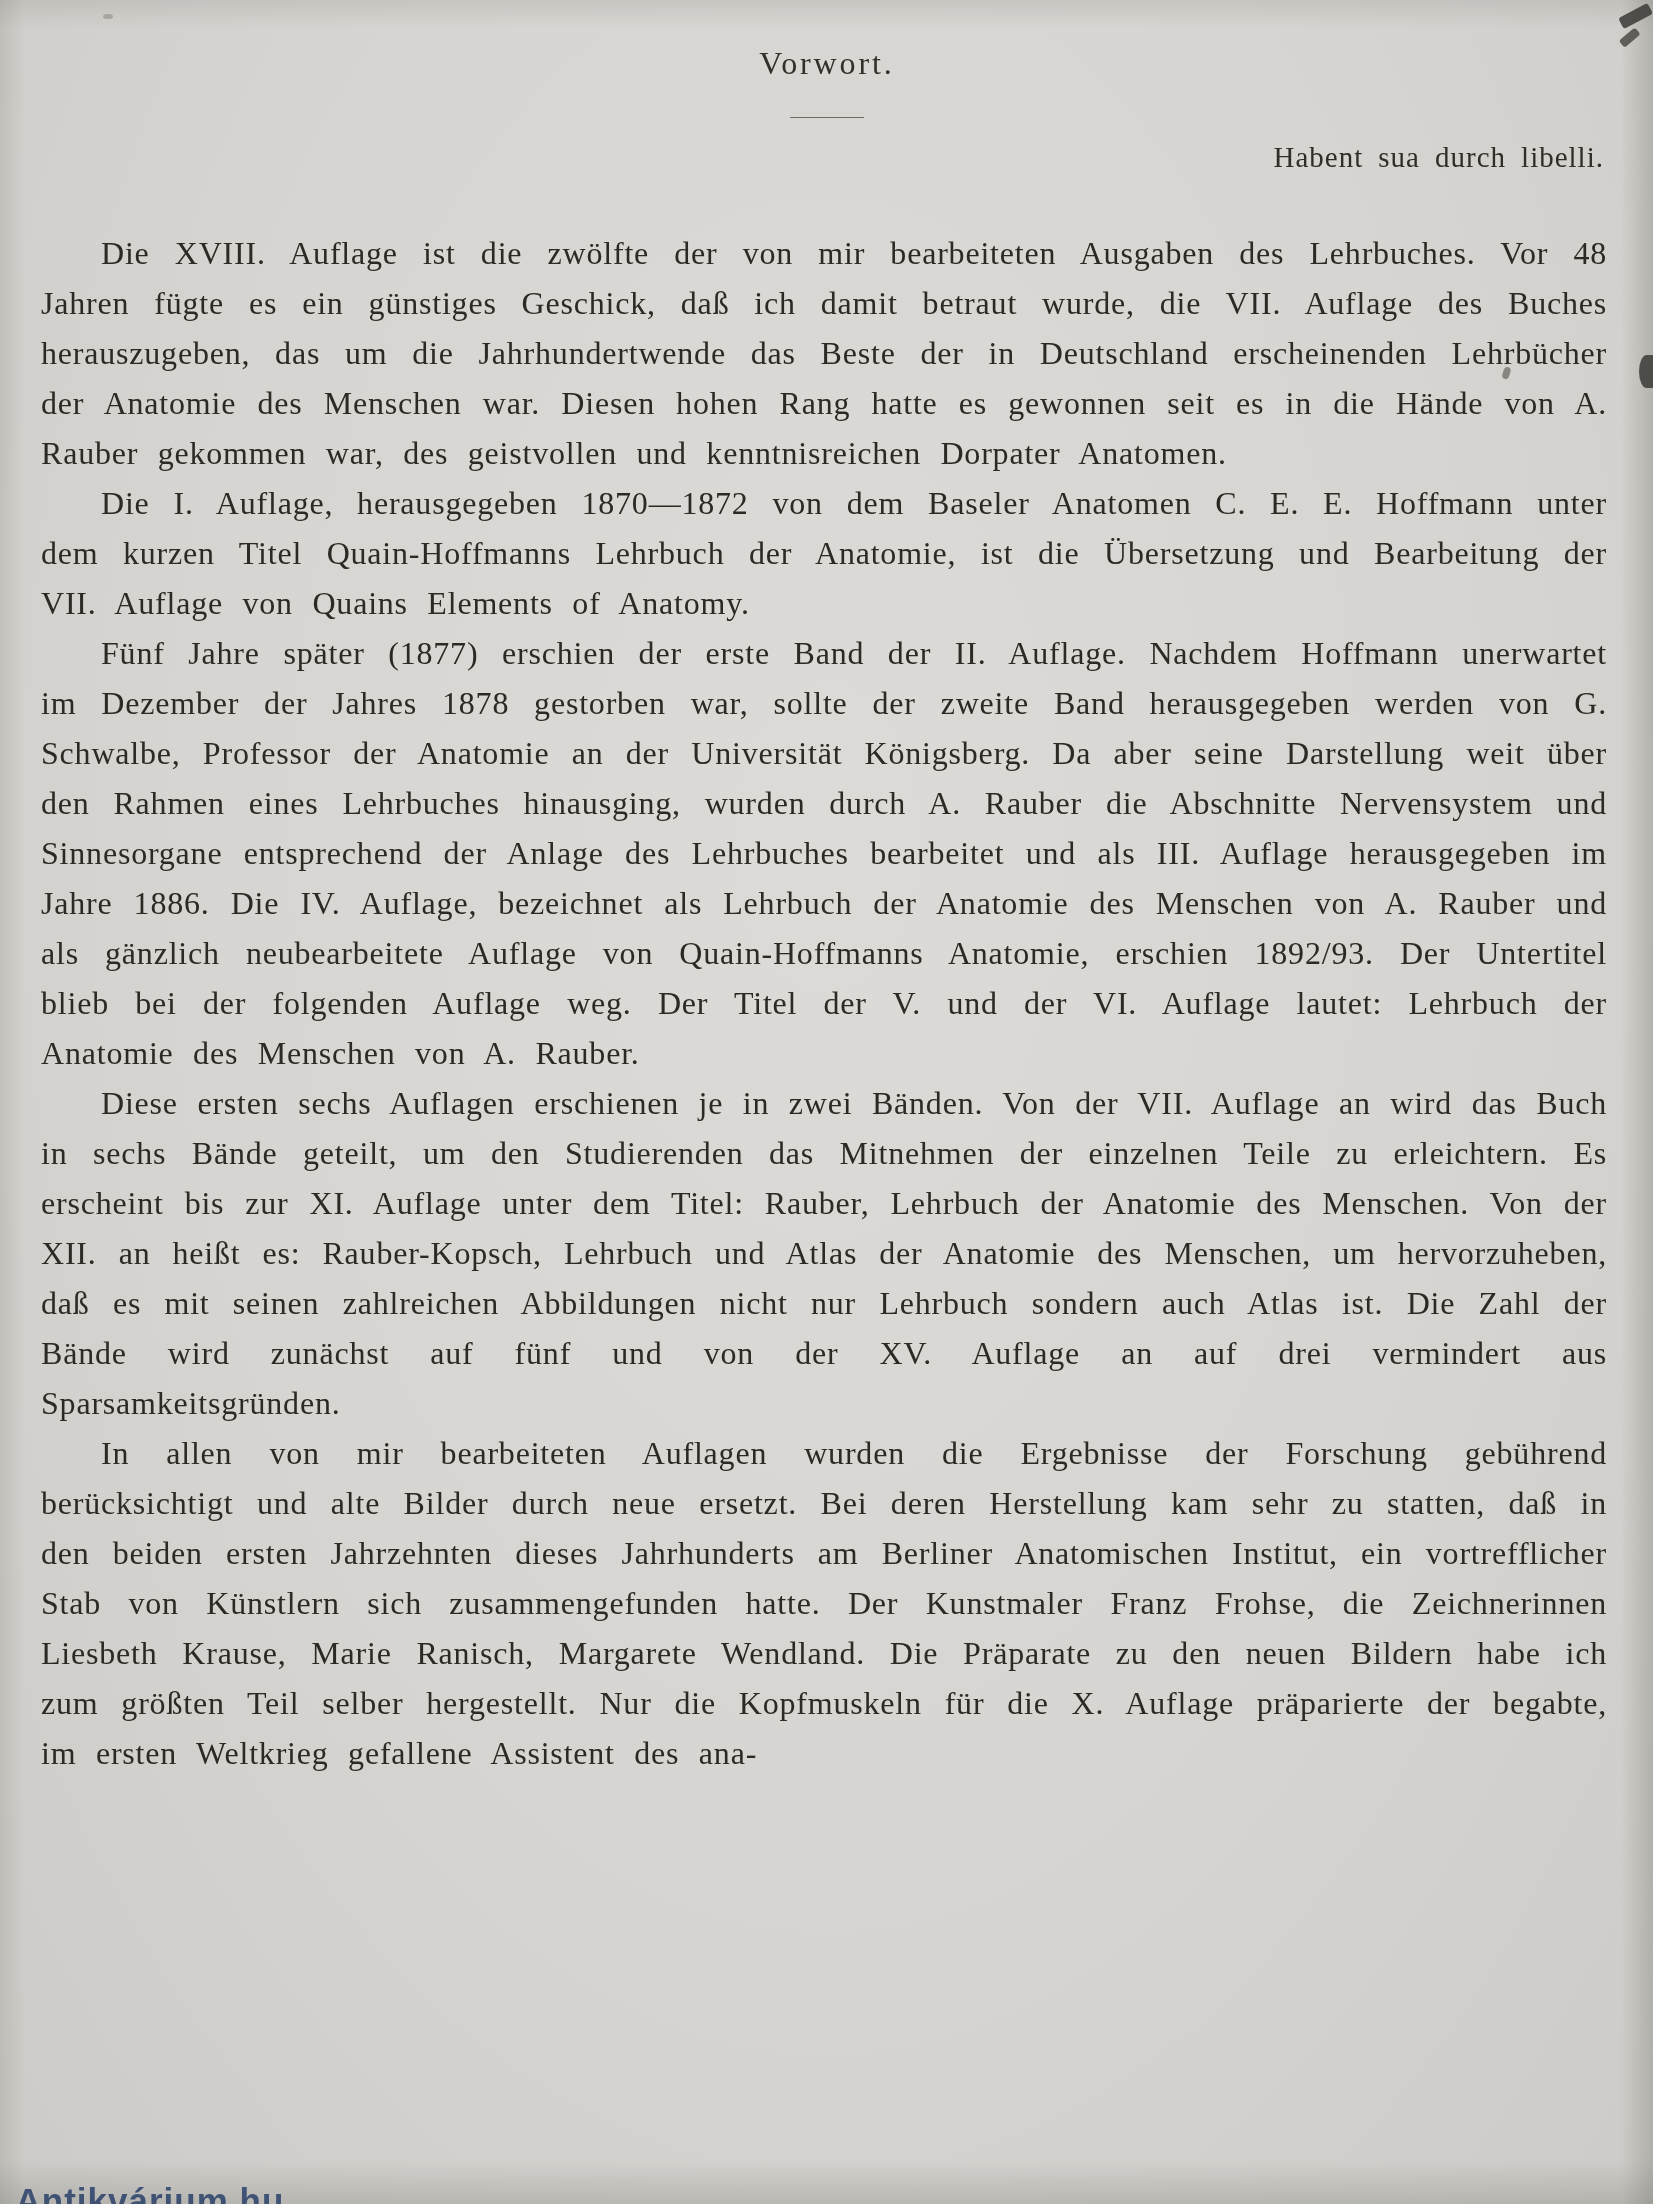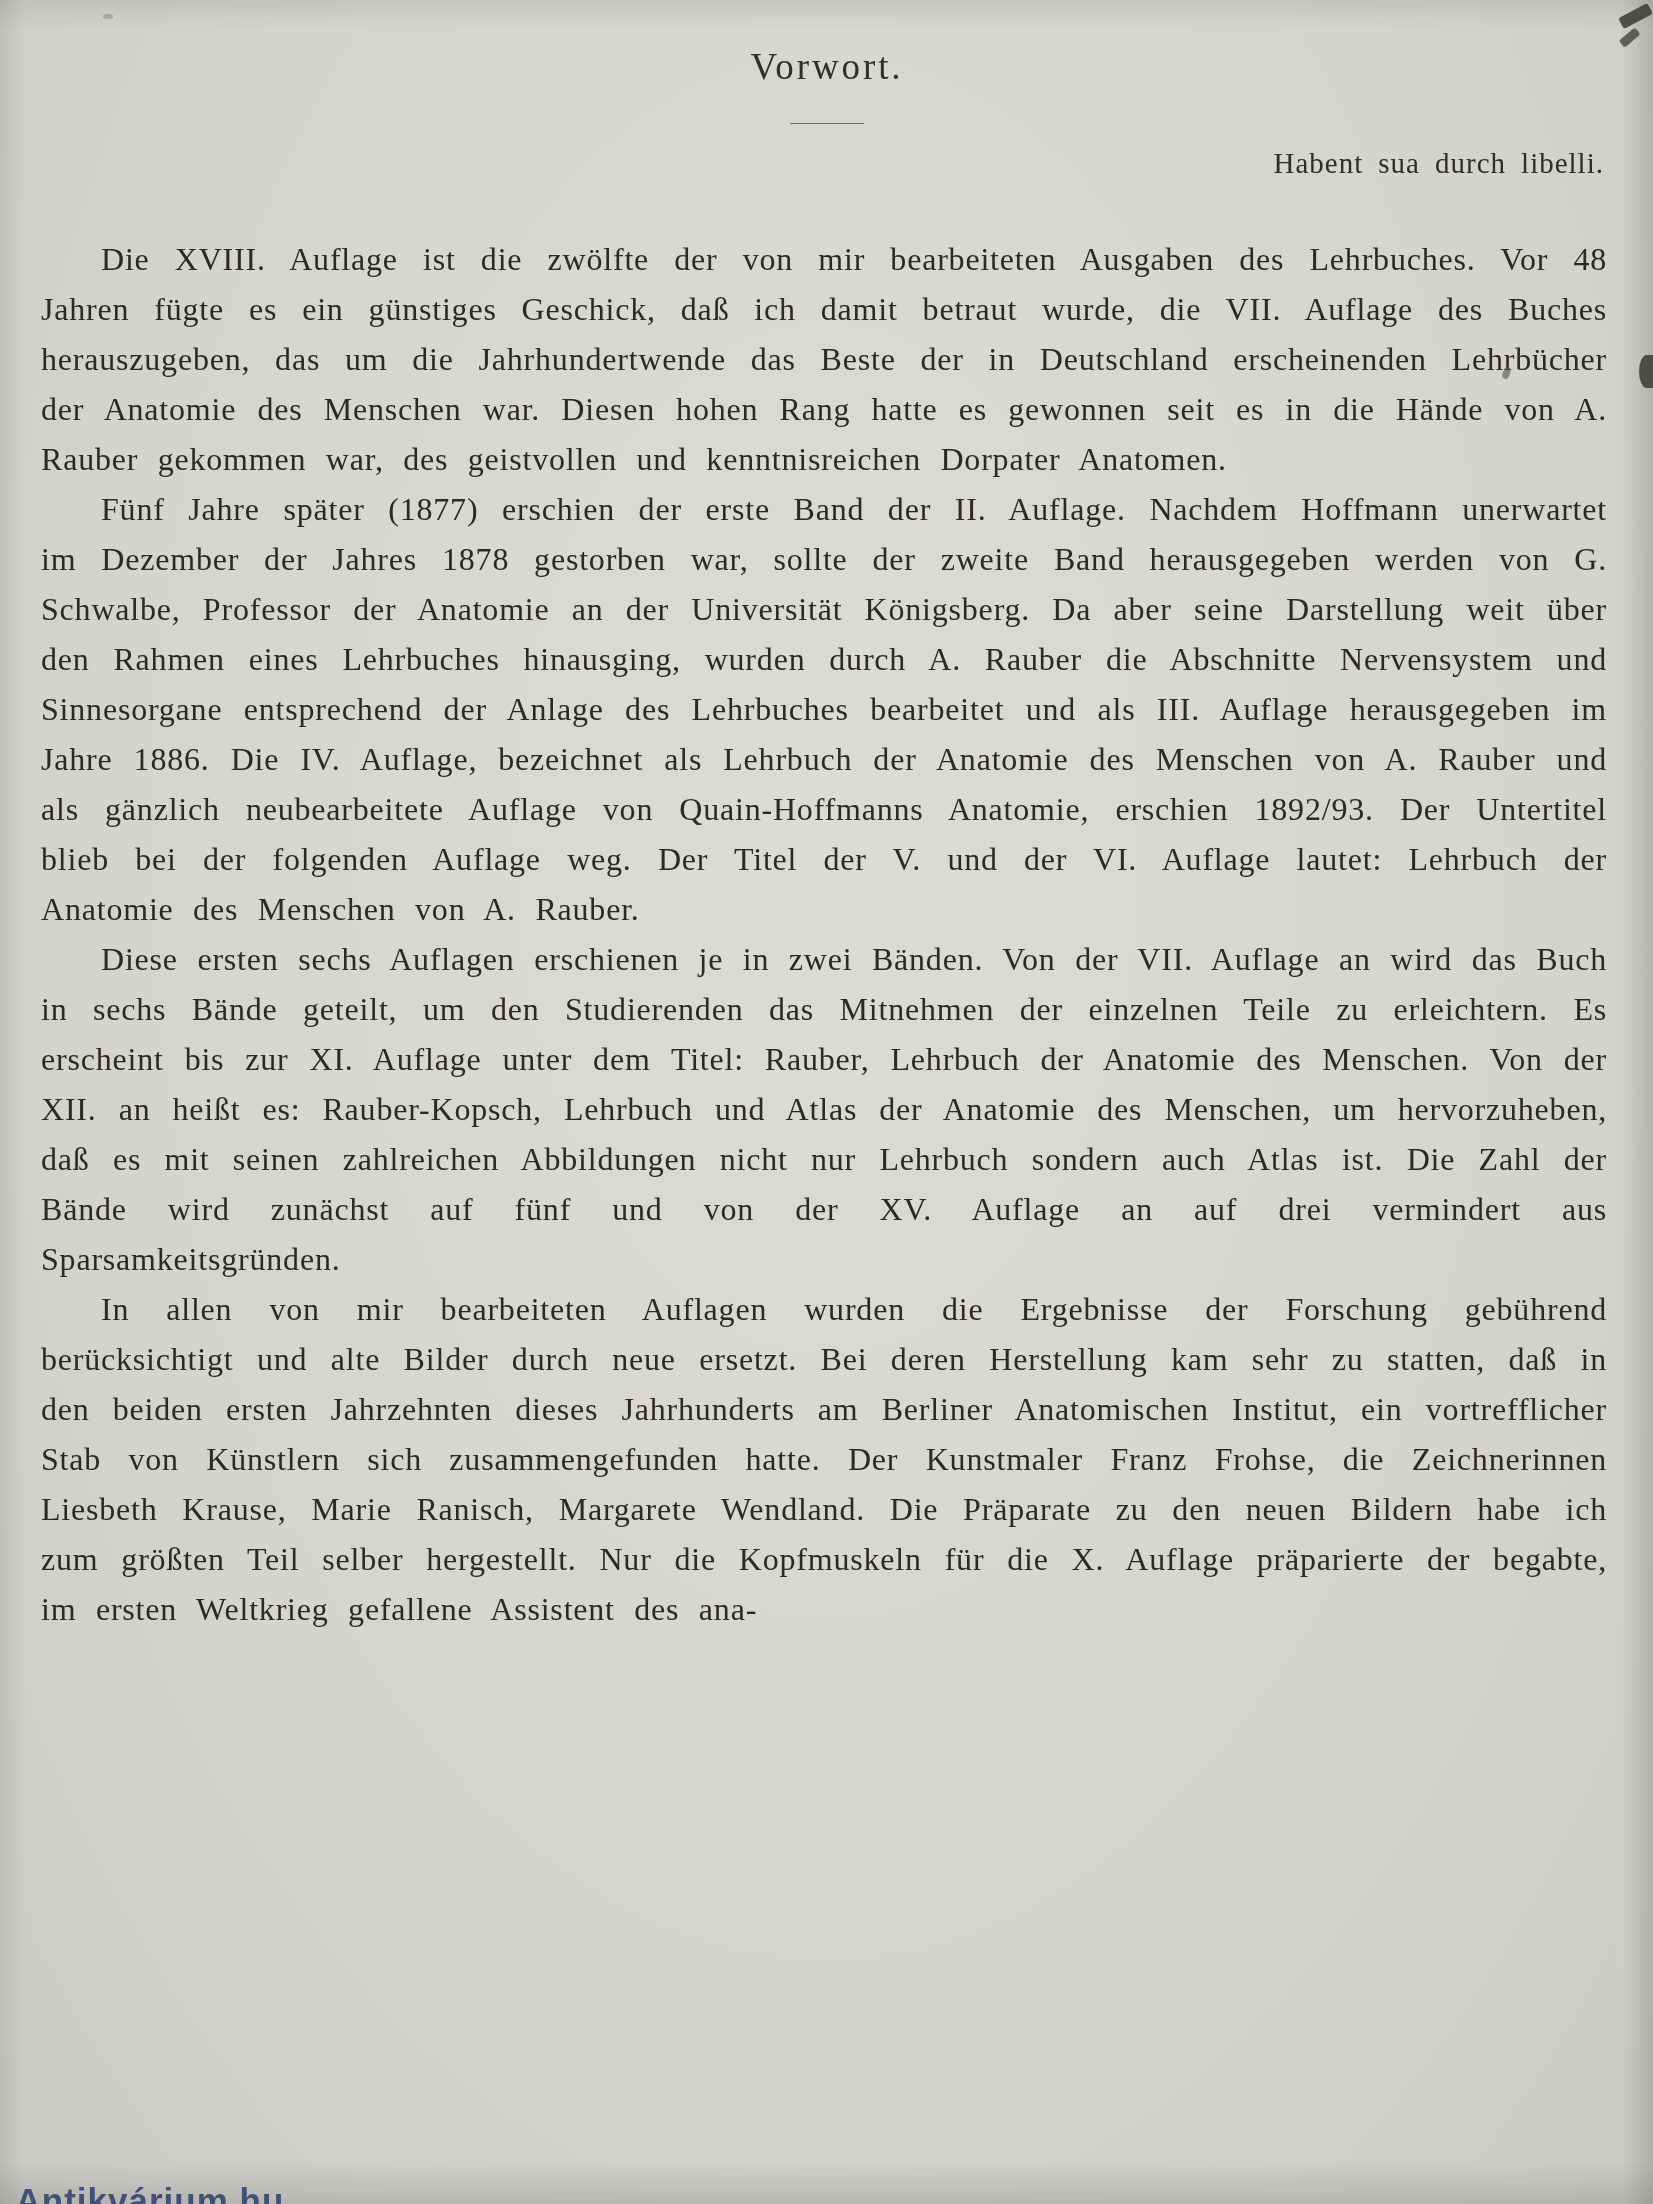--- a/index.html
+++ b/index.html
@@ -21,21 +21,21 @@
     background:
       linear-gradient(to left,  rgba(105,103,97,.30), rgba(105,103,97,0) 33px),
       linear-gradient(to right, rgba(105,103,97,.16), rgba(105,103,97,0) 25px),
       linear-gradient(to top,   rgba(100, 98,92,.24), rgba(100,98,92,0) 45px),
       linear-gradient(to bottom,rgba(100, 98,92,.14), rgba(100,98,92,0) 29px),
       radial-gradient(ellipse at 50% 38%, #dcdbd7 0%, #d6d5d1 55%, #cccbc7 100%);
   }
   .title {
     margin: 45px 0 0 0;
     text-align: center;
-    font-size: 37px;
+    font-size: 32px;
     font-weight: normal;
     letter-spacing: 2.9px;
     color: #32302a;
   }
   .title-divider {
     width: 74px;
     height: 0;
     border-top: 1.9px solid #6e6c66;
     margin: 35px auto 0 auto;
   }
@@ -133,20 +133,21 @@
 <div class="page">
 
   <h1 class="title">Vorwort.</h1>
 
   <div class="title-divider"></div>
 
   <div class="epigraph">Habent sua durch libelli.</div>
 
   <div class="body-text">
     <p>Die XVIII. Auflage ist die zwölfte der von mir bearbeiteten Ausgaben des Lehrbuches.  Vor 48 Jahren fügte es ein günstiges Geschick, daß ich damit betraut wurde, die VII. Auflage des Buches herauszugeben, das um die Jahrhundertwende das Beste der in Deutschland erscheinenden Lehrbücher der Anatomie des Menschen war.  Diesen hohen Rang hatte es gewonnen seit es in die Hände von A. Rauber gekommen war, des geistvollen und kenntnisreichen Dorpater Anatomen.</p>
+    <p>Die I. Auflage, herausgegeben 1870—1872 von dem Baseler Anatomen C. E. E. Hoffmann unter dem kurzen Titel Quain-Hoffmanns Lehrbuch der Anatomie, ist die Übersetzung und Bearbeitung der VII. Auflage von Quains Elements of Anatomy.</p>
     <p>Fünf Jahre später (1877) erschien der erste Band der II. Auflage.  Nachdem Hoffmann unerwartet im Dezember der Jahres 1878 gestorben war, sollte der zweite Band herausgegeben werden von G. Schwalbe, Professor der Anatomie an der Universität Königsberg.  Da aber seine Darstellung weit über den Rahmen eines Lehrbuches hinausging, wurden durch A. Rauber die Abschnitte Nervensystem und Sinnesorgane entsprechend der Anlage des Lehrbuches bearbeitet und als III. Auflage herausgegeben im Jahre 1886.  Die IV. Auflage, bezeichnet als Lehrbuch der Anatomie des Menschen von A. Rauber und als gänzlich neubearbeitete Auflage von Quain-Hoffmanns Anatomie, erschien 1892/93.  Der Untertitel blieb bei der folgenden Auflage weg.  Der Titel der V. und der VI. Auflage lautet: Lehrbuch der Anatomie des Menschen von A. Rauber.</p>
     <p>Diese ersten sechs Auflagen erschienen je in zwei Bänden.  Von der VII. Auflage an wird das Buch in sechs Bände geteilt, um den Studierenden das Mitnehmen der einzelnen Teile zu erleichtern.  Es erscheint bis zur XI. Auflage unter dem Titel: Rauber, Lehrbuch der Anatomie des Menschen.  Von der XII. an heißt es: Rauber-Kopsch, Lehrbuch und Atlas der Anatomie des Menschen, um hervorzuheben, daß es mit seinen zahlreichen Abbildungen nicht nur Lehrbuch sondern auch Atlas ist.  Die Zahl der Bände wird zunächst auf fünf und von der XV. Auflage an auf drei vermindert aus Sparsamkeitsgründen.</p>
     <p>In allen von mir bearbeiteten Auflagen wurden die Ergebnisse der Forschung gebührend berücksichtigt und alte Bilder durch neue ersetzt.  Bei deren Herstellung kam sehr zu statten, daß in den beiden ersten Jahrzehnten dieses Jahrhunderts am Berliner Anatomischen Institut, ein vortrefflicher Stab von Künstlern sich zusammengefunden hatte.  Der Kunstmaler Franz Frohse, die Zeichnerinnen Liesbeth Krause, Marie Ranisch, Margarete Wendland.  Die Präparate zu den neuen Bildern habe ich zum größten Teil selber hergestellt.  Nur die Kopfmuskeln für die X. Auflage präparierte der begabte, im ersten Weltkrieg gefallene Assistent des ana-</p>
   </div>
 
   <div class="watermark">Antikvárium.hu</div>
 
   <div class="artifact artifact-corner-a"></div>
   <div class="artifact artifact-corner-b"></div>
   <div class="artifact artifact-edge-blot"></div>

